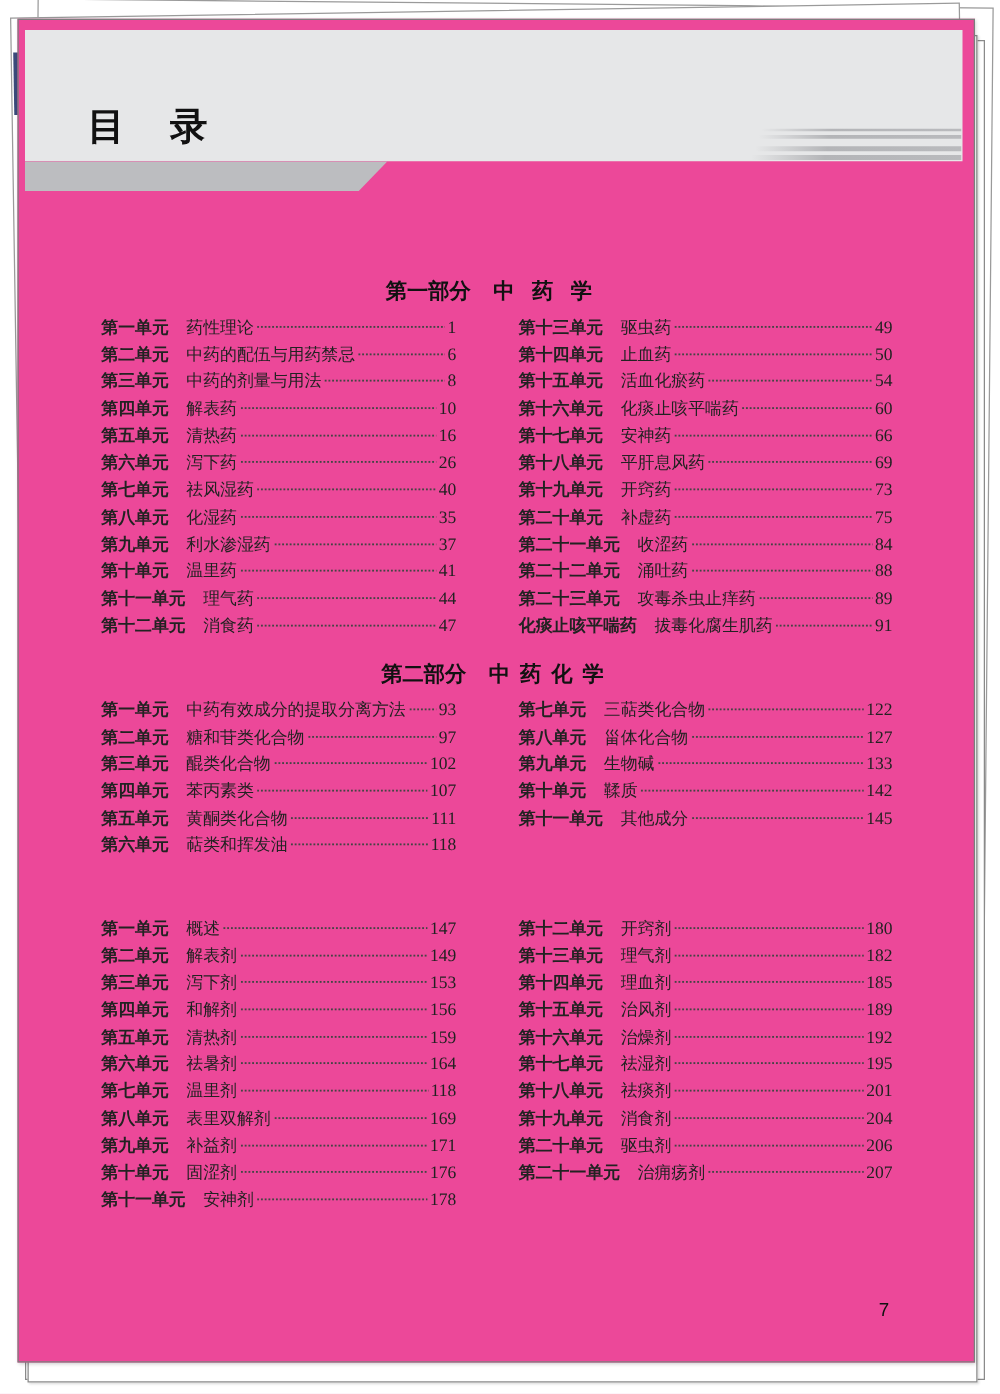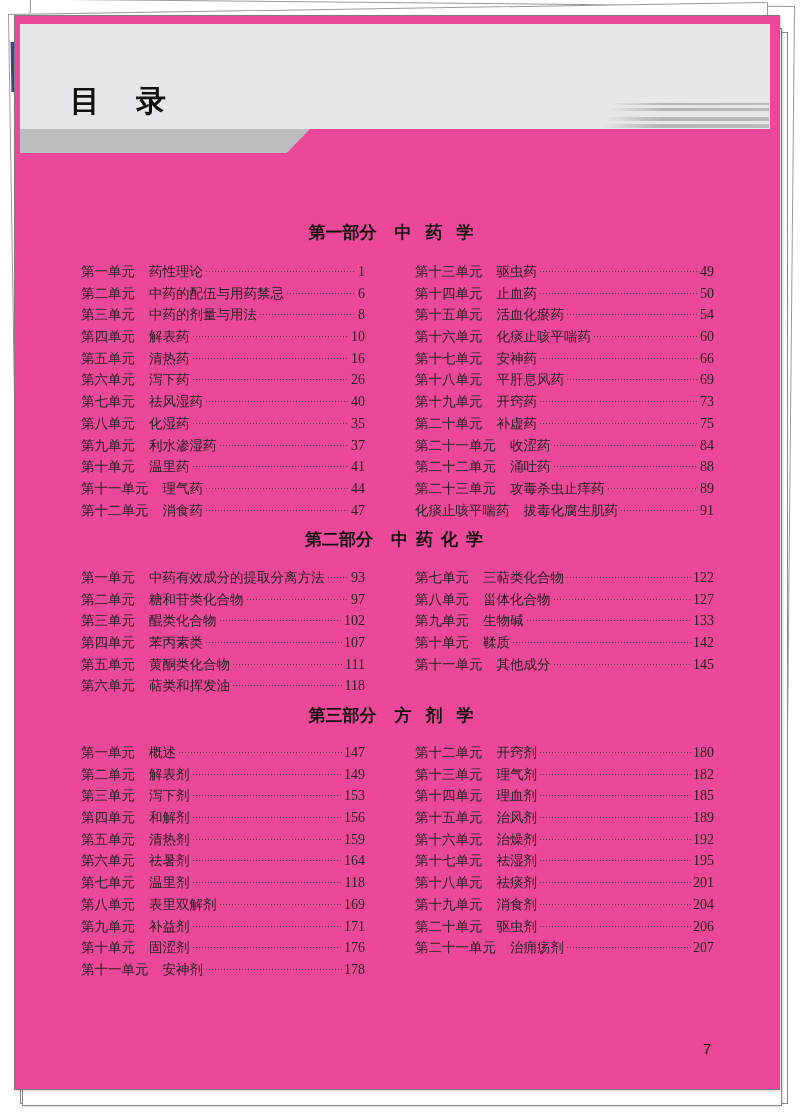--- a/index.html
+++ b/index.html
@@ -30,23 +30,23 @@
     .header-lines .l4 { top: 21px; width: 168px; height: 4px; }
     .page-title { position: absolute; left: 55px; top: 65px; font-family: "DejaVu Sans", "Liberation Sans", sans-serif; font-weight: bold; font-size: 30px; letter-spacing: 36px; color: #111; }
 
     .section-heading { position: absolute; left: 0; width: 766px; text-align: center; font-weight: bold; font-size: 17px; color: #111; }
     .section-heading .prefix { margin-right: 18px; margin-top: 44px; }
     .section-heading .spaced { letter-spacing: 14px; }
     .section-heading .spaced.tight { letter-spacing: 8px; text-align: right; }
 
     .col { position: absolute; }
     .toc-row { display: flex; align-items: baseline; height: 21.7px; font-size: 13.5px; color: #222; white-space: nowrap; }
-    .toc-row .unit { flex: 0 0 auto; }
+    .toc-row .unit { flex: 0 0 auto; font-weight: bold; }
     .toc-row .gap { flex: 0 0 auto; width: 14px; }
-    .toc-row .title { flex: 0 0 auto; margin-top: 10px; }
+    .toc-row .title { flex: 0 0 auto; }
     .toc-row .leader { flex: 1 1 auto; overflow: hidden; margin: 0 2px; position: relative; top: -3px; height: 3px;
       background-image: radial-gradient(circle, #444 0.7px, transparent 0.9px); background-size: 3px 3px; background-repeat: repeat-x; background-position: 0 0; }
     .toc-row .num { flex: 0 0 auto; font-family: "Liberation Serif", "DejaVu Serif", serif; font-size: 14px; }
 
     .page-number { position: absolute; left: 688px; top: 1024px; font-family: "Liberation Sans", "DejaVu Sans", sans-serif; font-size: 15px; color: #111; }
   </style>
 </head>
 <body>
 
 <div class="sheet sheet-tilt-right"></div>
@@ -322,23 +322,20 @@
       </div>
       <div class="toc-row">
         <span class="unit">第十一单元</span>
         <span class="gap"></span>
         <span class="title">其他成分</span>
         <span class="leader"></span>
         <span class="num">145</span>
       </div>
     </div>
 
-  <div class="section-heading" style="top:688px;">
-    <span class="prefix">第三部分</span><span class="spaced">方剂学</span>
-  </div>
   <div class="col" style="left:66px; top:718px; width:284px;">
       <div class="toc-row">
         <span class="unit">第一单元</span>
         <span class="gap"></span>
         <span class="title">概述</span>
         <span class="leader"></span>
         <span class="num">147</span>
       </div>
       <div class="toc-row">
         <span class="unit">第二单元</span>

